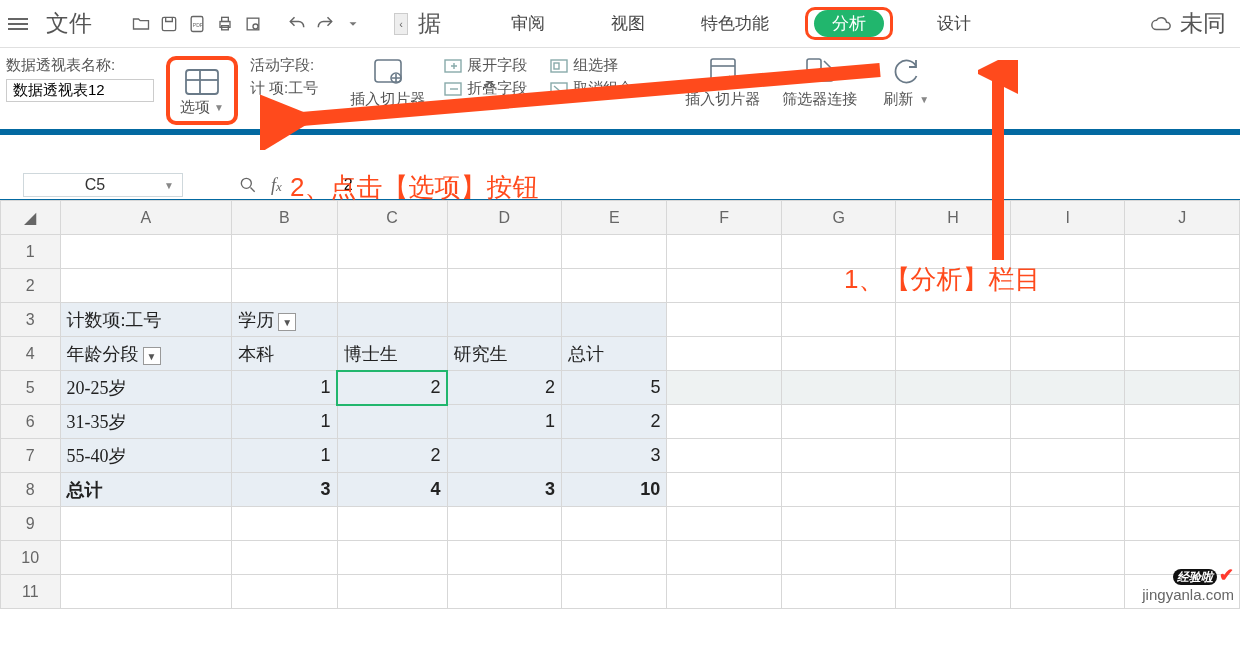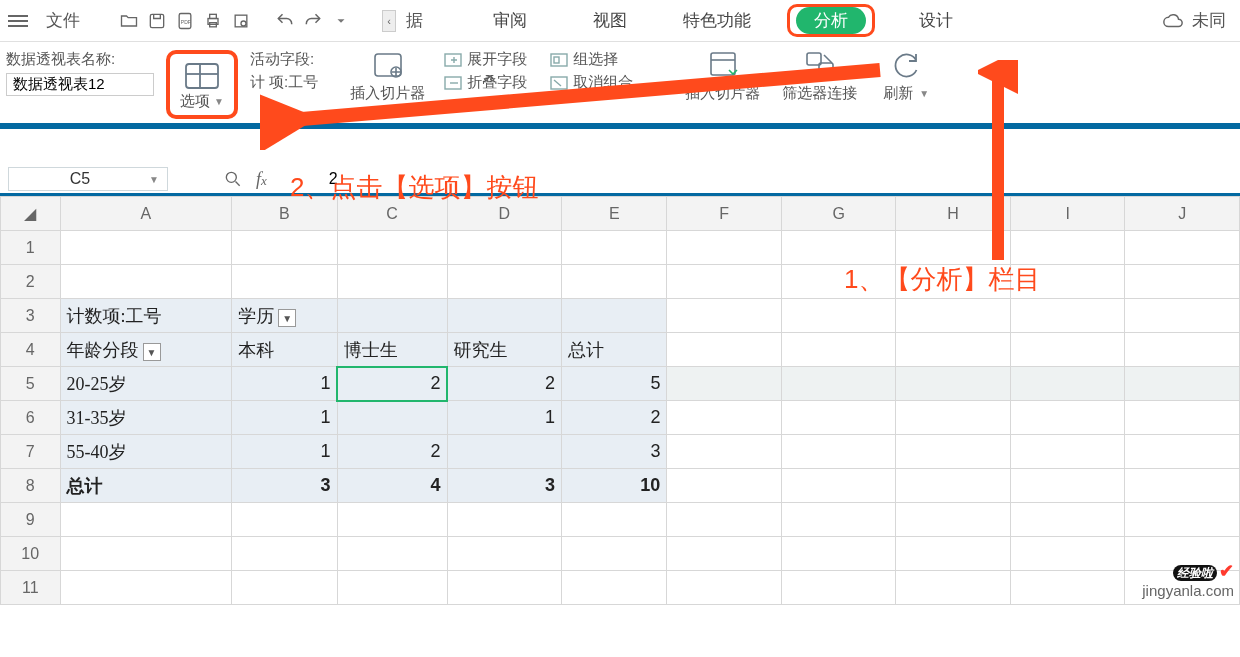--- a/index.html
+++ b/index.html
@@ -1,32 +1,32 @@
 <!DOCTYPE html>
 <html><head>
 <meta charset="utf-8">
 <style>
   * { box-sizing: border-box; margin: 0; padding: 0; }
   body { font-family: "Microsoft YaHei", Arial, sans-serif; font-size: 14px; color: #333; background: #fff; width:1240px; position:relative; }
   .toolbar { display:flex; align-items:center; padding:4px 8px; border-bottom:1px solid #e0e0e0; gap:6px;}
   .hamburger { display:flex; flex-direction:column; gap:3px; margin-right:6px;}
   .hamburger span{ display:block; width:20px; height:2px; background:#666;}
-  .tab-label { font-size:17px; color:#555; padding:4px 6px;text-align:center;}
+  .tab-label { font-size:23px; color:#555; padding:4px 6px;text-align:center;}
   .ico { width:22px; height:22px; display:flex; align-items:center; justify-content:center; color:#555;}
   .menu-tab { font-size:17px; color:#444; padding:4px 12px;}
   .menu-tab.active-outline { border:3px solid #ff4a1c; border-radius:10px; padding:2px 6px;}
   .analysis-pill { background:#21b66d; color:#fff; padding:4px 18px; border-radius:16px; font-size:17px; }
   .ribbon { display:flex; align-items:flex-start; padding:8px 6px 4px 6px; gap:12px; border-bottom:6px solid #0369a1;}
   .ribbon-group { display:flex; flex-direction:column; align-items:flex-start; gap:4px; color:#555; font-size:15px;}
   .ribbon-group.center{align-items:center;}
   .input-name { border:1px solid #ccc; padding:2px 6px; font-size:15px; width:148px; background:#fff;}
   .options-box { border:4px solid #ff4a1c; border-radius:10px; padding:6px 10px 4px 10px; display:flex; flex-direction:column; align-items:center; position:relative;}
   .options-box .ico{ width:40px; height:32px;}
   .small-line { display:flex; align-items:center; gap:4px; color:#555; font-size:15px;}
-  .name-box { display:flex; align-items:center; gap:12px; padding:4px 8px 2px 8px; border-bottom:3px solid #0369a1;}
+  .name-box { display:flex; align-items:center; gap:12px; padding:4px 8px 2px 23px; border-bottom:1px solid #0369a1;}
   .cell-name { border:1px solid #cfd8dc; padding:2px 8px; width:160px; font-size:16px; background:#fff; display:flex; align-items:center; justify-content:center; gap:6px;}
   .cell-name .dd{ font-size:10px; color:#888;}
   .fx { font-family: "Times New Roman", serif; font-style: italic; font-size:18px; color:#666;}
   .formula-input { flex:1; padding:2px 8px; font-size:16px; border:none; outline:none;}
   .grid-wrap { position:relative; }
   table.sheet { border-collapse:collapse; table-layout:fixed; width:100%; }
   table.sheet td, table.sheet th { border:1px solid #d7d7d7; height:34px; padding:0 6px; font-size:18px; font-family:"SimSun","宋体",serif; color:#222; text-align:left; vertical-align:middle; white-space:nowrap;}
   table.sheet th { background:#f3f3f3; font-weight:normal; text-align:center; color:#666; font-family:Arial,sans-serif; font-size:16px;}
   table.sheet th.corner{ background:#f3f3f3;}
   table.sheet td.rowhead { background:#f3f3f3; text-align:center; color:#666; font-family:Arial,sans-serif; font-size:16px; width:50px;}

